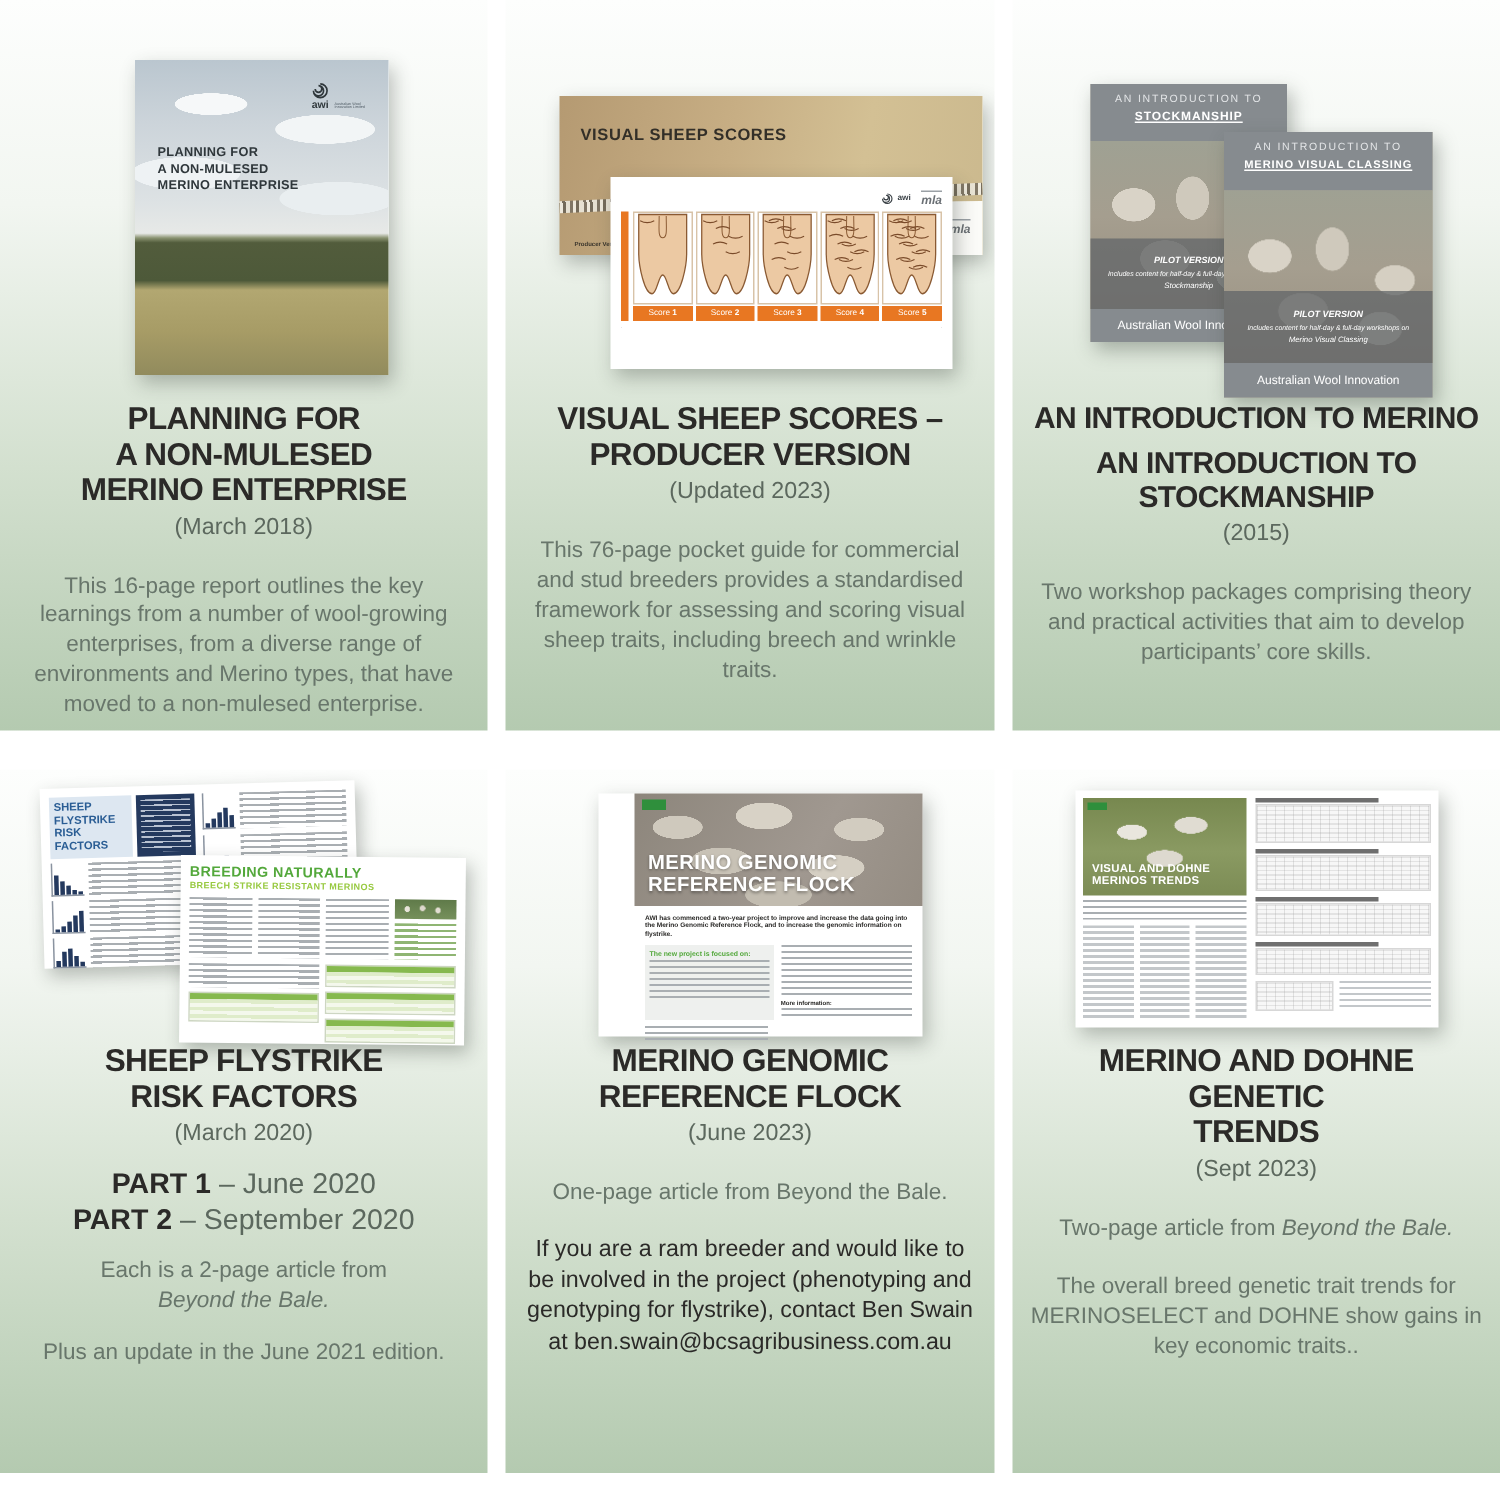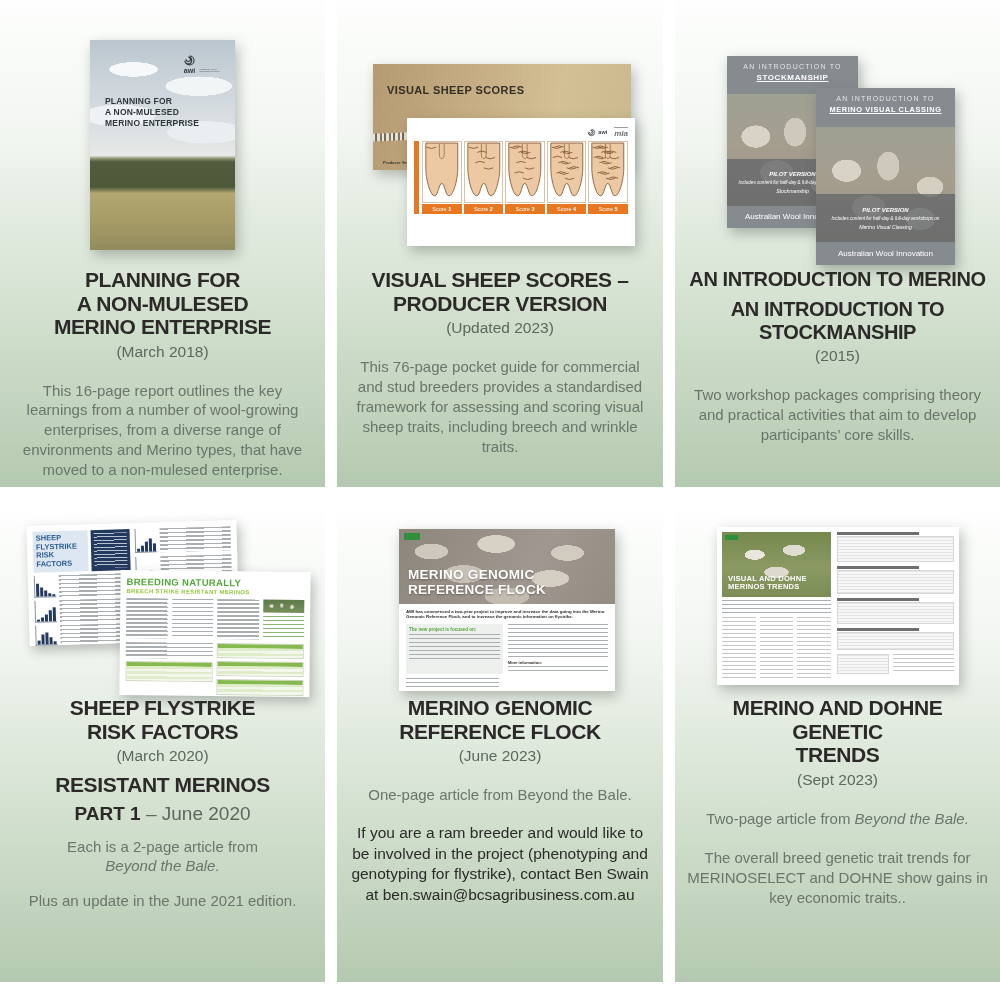--- a/index.html
+++ b/index.html
@@ -14,21 +14,21 @@
   .card-text{text-align:center;padding:0 11px;}
   .t{font-weight:700;font-size:21px;line-height:1.12;color:#2b2a28;letter-spacing:-0.4px;}
   .t.small{font-size:20px;}
   .date{font-size:15.5px;color:#5c685e;margin-top:4px;}
   .body{font-size:15px;line-height:1.33;color:#68766b;margin-top:20px;}
   .body .ital{font-style:italic;}
   .bold-block{font-size:15.5px;line-height:1.33;color:#2b2a28;font-weight:400;margin-top:18px;}
   .part-line{font-size:19px;color:#5c685e;margin-top:2px;}
   .part-line b{color:#2b2a28;font-weight:700;}
   .gap8{height:8px;}
-  .shadow{box-shadow:3px 5px 12px rgba(50,60,50,.32);}
+  .shadow{box-shadow:3px 5px 12px rgba(50,60,50,.32);padding-left:24px;}
   
   .cover1{position:absolute;left:90px;top:40px;width:145px;height:210px;background:
     radial-gradient(ellipse 40px 12px at 30% 14%,#f6f8f9 60%,transparent 61%),
     radial-gradient(ellipse 55px 16px at 75% 22%,#f2f5f6 60%,transparent 61%),
     radial-gradient(ellipse 60px 18px at 20% 36%,#eef2f4 60%,transparent 61%),
     radial-gradient(ellipse 70px 20px at 80% 44%,#e9eef0 55%,transparent 56%),
     linear-gradient(180deg,#bac6cf 0%,#ccd4da 20%,#dde2e4 45%,#e7e9e7 55%,#8a9371 56.5%,#525c3c 58%,#4d5939 70%,#b2a771 73%,#a79c66 86%,#918b5d 100%);}
   .cover1 .ctitle{position:absolute;left:15px;top:56px;font-size:8.5px;font-weight:700;
     color:#2f373b;line-height:1.3;letter-spacing:.2px;}
   .awi-logo{position:absolute;top:14px;right:10px;display:flex;align-items:flex-end;gap:3px;}
@@ -461,23 +461,23 @@
       </div>
     </div>
     <div class="card-text">
       <div class="t">
         <div>SHEEP FLYSTRIKE</div>
         <div>RISK FACTORS</div>
       </div>
       <div class="date">(March 2020)</div>
       <div class="gap8"></div>
       <div class="t">
-        <div>RESISTANT MERINOS</div>
       </div>
       <div class="part-line" style="margin-top:6px;"><b>PART 1</b><span> – June 2020</span></div>
+      <div class="part-line"><b>PART 2</b><span> – September 2020</span></div>
       <p class="body" style="margin-top:12px;">
         <span>Each is a 2-page article from</span><br>
         <span class="ital">Beyond the Bale.</span>
       </p>
       <p class="body" style="margin-top:12px;">Plus an update in the June 2021 edition.</p>
     </div>
   </section>
 
   <section class="panel">
     <div class="thumb-area r2">

